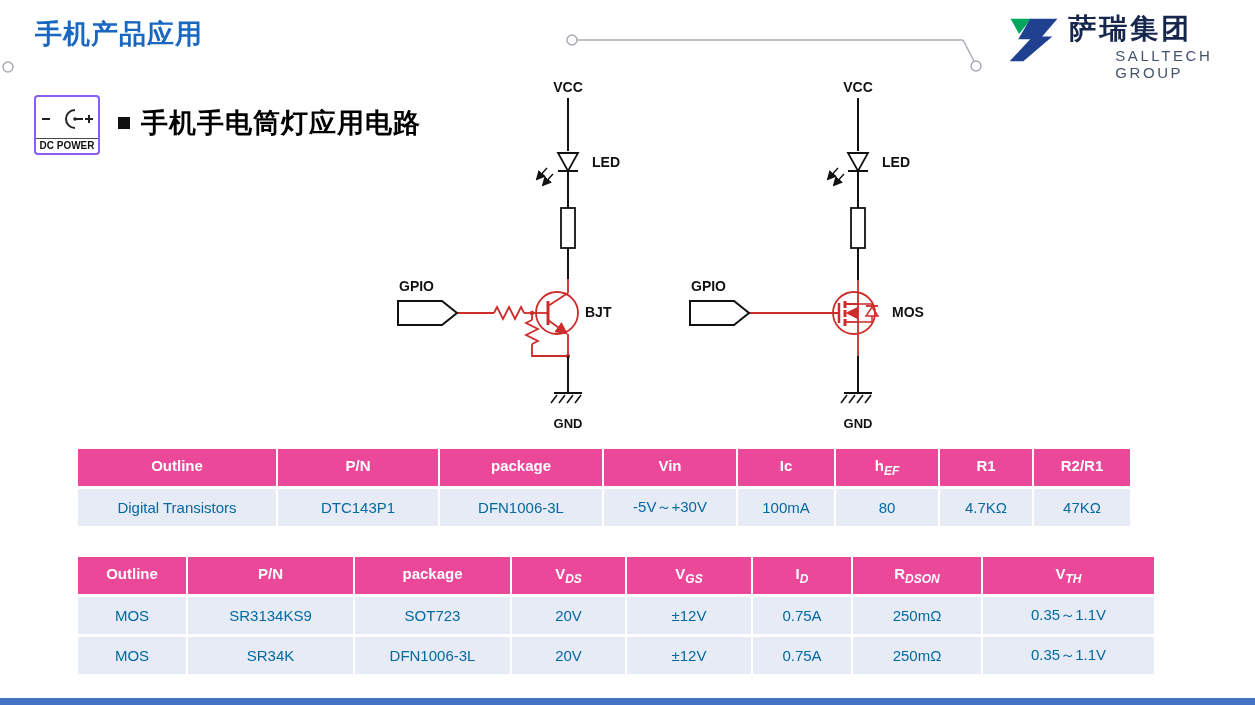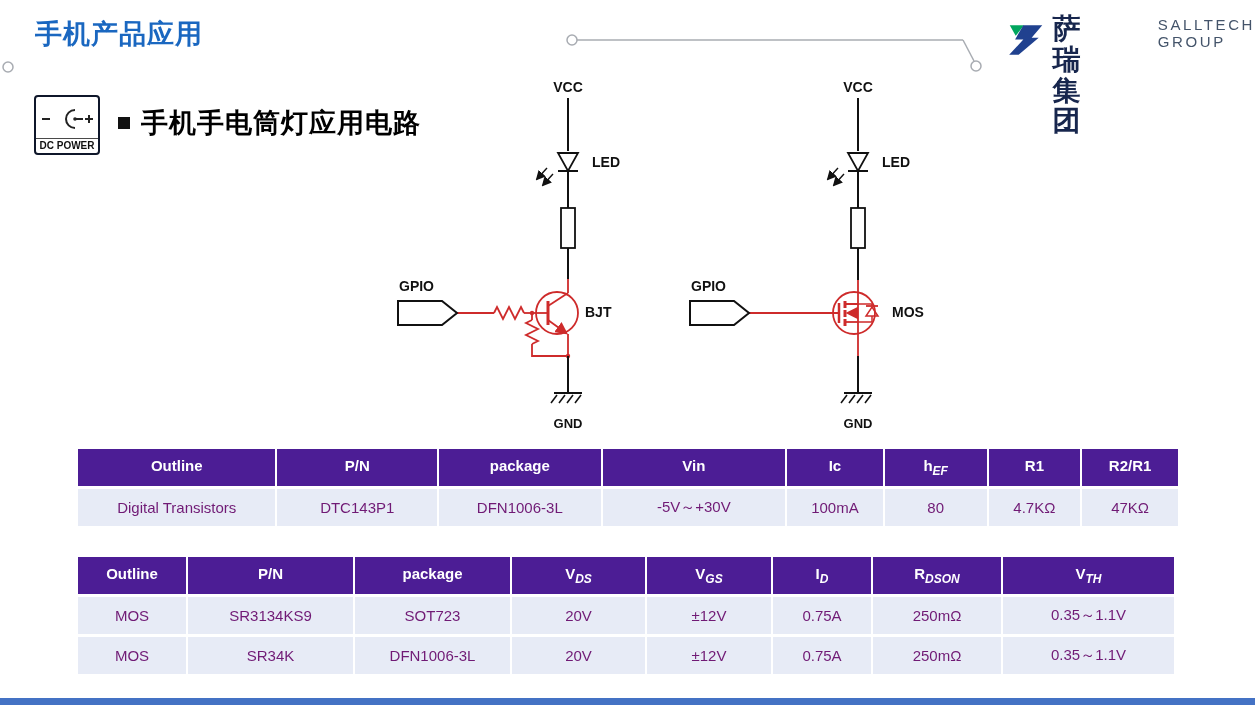--- a/index.html
+++ b/index.html
@@ -5,49 +5,49 @@
   *{margin:0;padding:0;box-sizing:border-box;}
   html,body{width:1255px;height:705px;background:#fff;font-family:"Liberation Sans",sans-serif;overflow:hidden;}
   .slide{position:relative;width:1255px;height:705px;background:#fff;}
 
   .page-title{position:absolute;left:35px;top:16px;font-size:27px;font-weight:bold;color:#1A67C0;letter-spacing:1px;}
 
   .svg-layer{position:absolute;left:0;top:0;width:1255px;height:705px;pointer-events:none;}
 
   
   .logo{position:absolute;left:1008px;top:14px;display:flex;align-items:flex-start;gap:9px;}
-  .logo-text{display:flex;flex-direction:row;}
+  .logo-text{display:flex;flex-direction:column;}
   .logo-text .cn{font-size:28px;font-weight:bold;color:#17264D;letter-spacing:3px;line-height:1.1;}
   .logo-text .en{font-size:15px;color:#44546A;letter-spacing:2.6px;margin-top:2px;margin-left:47px;}
 
   
-  .dc-box{position:absolute;left:34px;top:95px;width:66px;height:60px;border:2px solid #0f172a;border-radius:4px;background:#fff;display:flex;flex-direction:column;align-items:center;}
+  .dc-box{position:absolute;left:34px;top:95px;width:66px;height:60px;border:2px solid #8b5cf6;border-radius:4px;background:#fff;display:flex;flex-direction:column;align-items:center;}
   .dc-box svg{flex:1;margin-top:3px;}
   .dc-label{font-size:10px;font-weight:bold;color:#111;width:100%;text-align:center;border-top:1.5px solid #4a4a4a;padding:1px 0 2px;}
 
   
   .section-heading{position:absolute;left:118px;top:105px;display:flex;align-items:center;gap:11px;}
   .bullet-square{width:12px;height:12px;background:#111;flex:none;}
   .section-heading .txt{font-size:27px;font-weight:bold;color:#000;letter-spacing:1px;}
 
   
   .spec-table{position:absolute;left:78px;width:1100px;z-index:2;}
   .t1{top:449px;}
   .t2{top:557px;}
   .trow{display:flex;margin-bottom:3px;}
   .cell{height:37px;display:flex;align-items:center;justify-content:center;border-right:2px solid #fff;font-size:15px;}
   .cell:last-child{border-right:none;}
-  .th{background:#4c1d95;color:#fff;font-weight:bold;}
-  .td{background:#E7EBF6;color:#701a75;}
+  .th{background:#ec4899;color:#fff;font-weight:bold;}
+  .td{background:#E7EBF6;color:#0369a1;}
   .hwrap{display:inline;}
   .hwrap sub{font-size:12px;font-style:italic;}
 
-  .t1 .c0{width:200px}.t1 .c1{width:162px}.t1 .c2{width:164px}.t1 .c3{width:185px}
+  .t1 .c0{width:200px}.t1 .c1{width:162px}.t1 .c2{width:164px}.t1 .c3{width:134px}
   .t1 .c4{width:98px}.t1 .c5{width:104px}.t1 .c6{width:94px}.t1 .c7{width:96px}
-  .t2 .c0{width:110px}.t2 .c1{width:167px}.t2 .c2{width:157px}.t2 .c3{width:135px}
+  .t2 .c0{width:110px}.t2 .c1{width:167px}.t2 .c2{width:157px}.t2 .c3{width:115px}
   .t2 .c4{width:126px}.t2 .c5{width:100px}.t2 .c6{width:130px}.t2 .c7{width:171px}
 
   .bottom-bar{position:absolute;left:0;bottom:0;width:1255px;height:7px;background:#4472C4;}
 </style>
 </head>
 <body>
 
 <div class="slide">
 
   <div class="page-title">手机产品应用</div>

